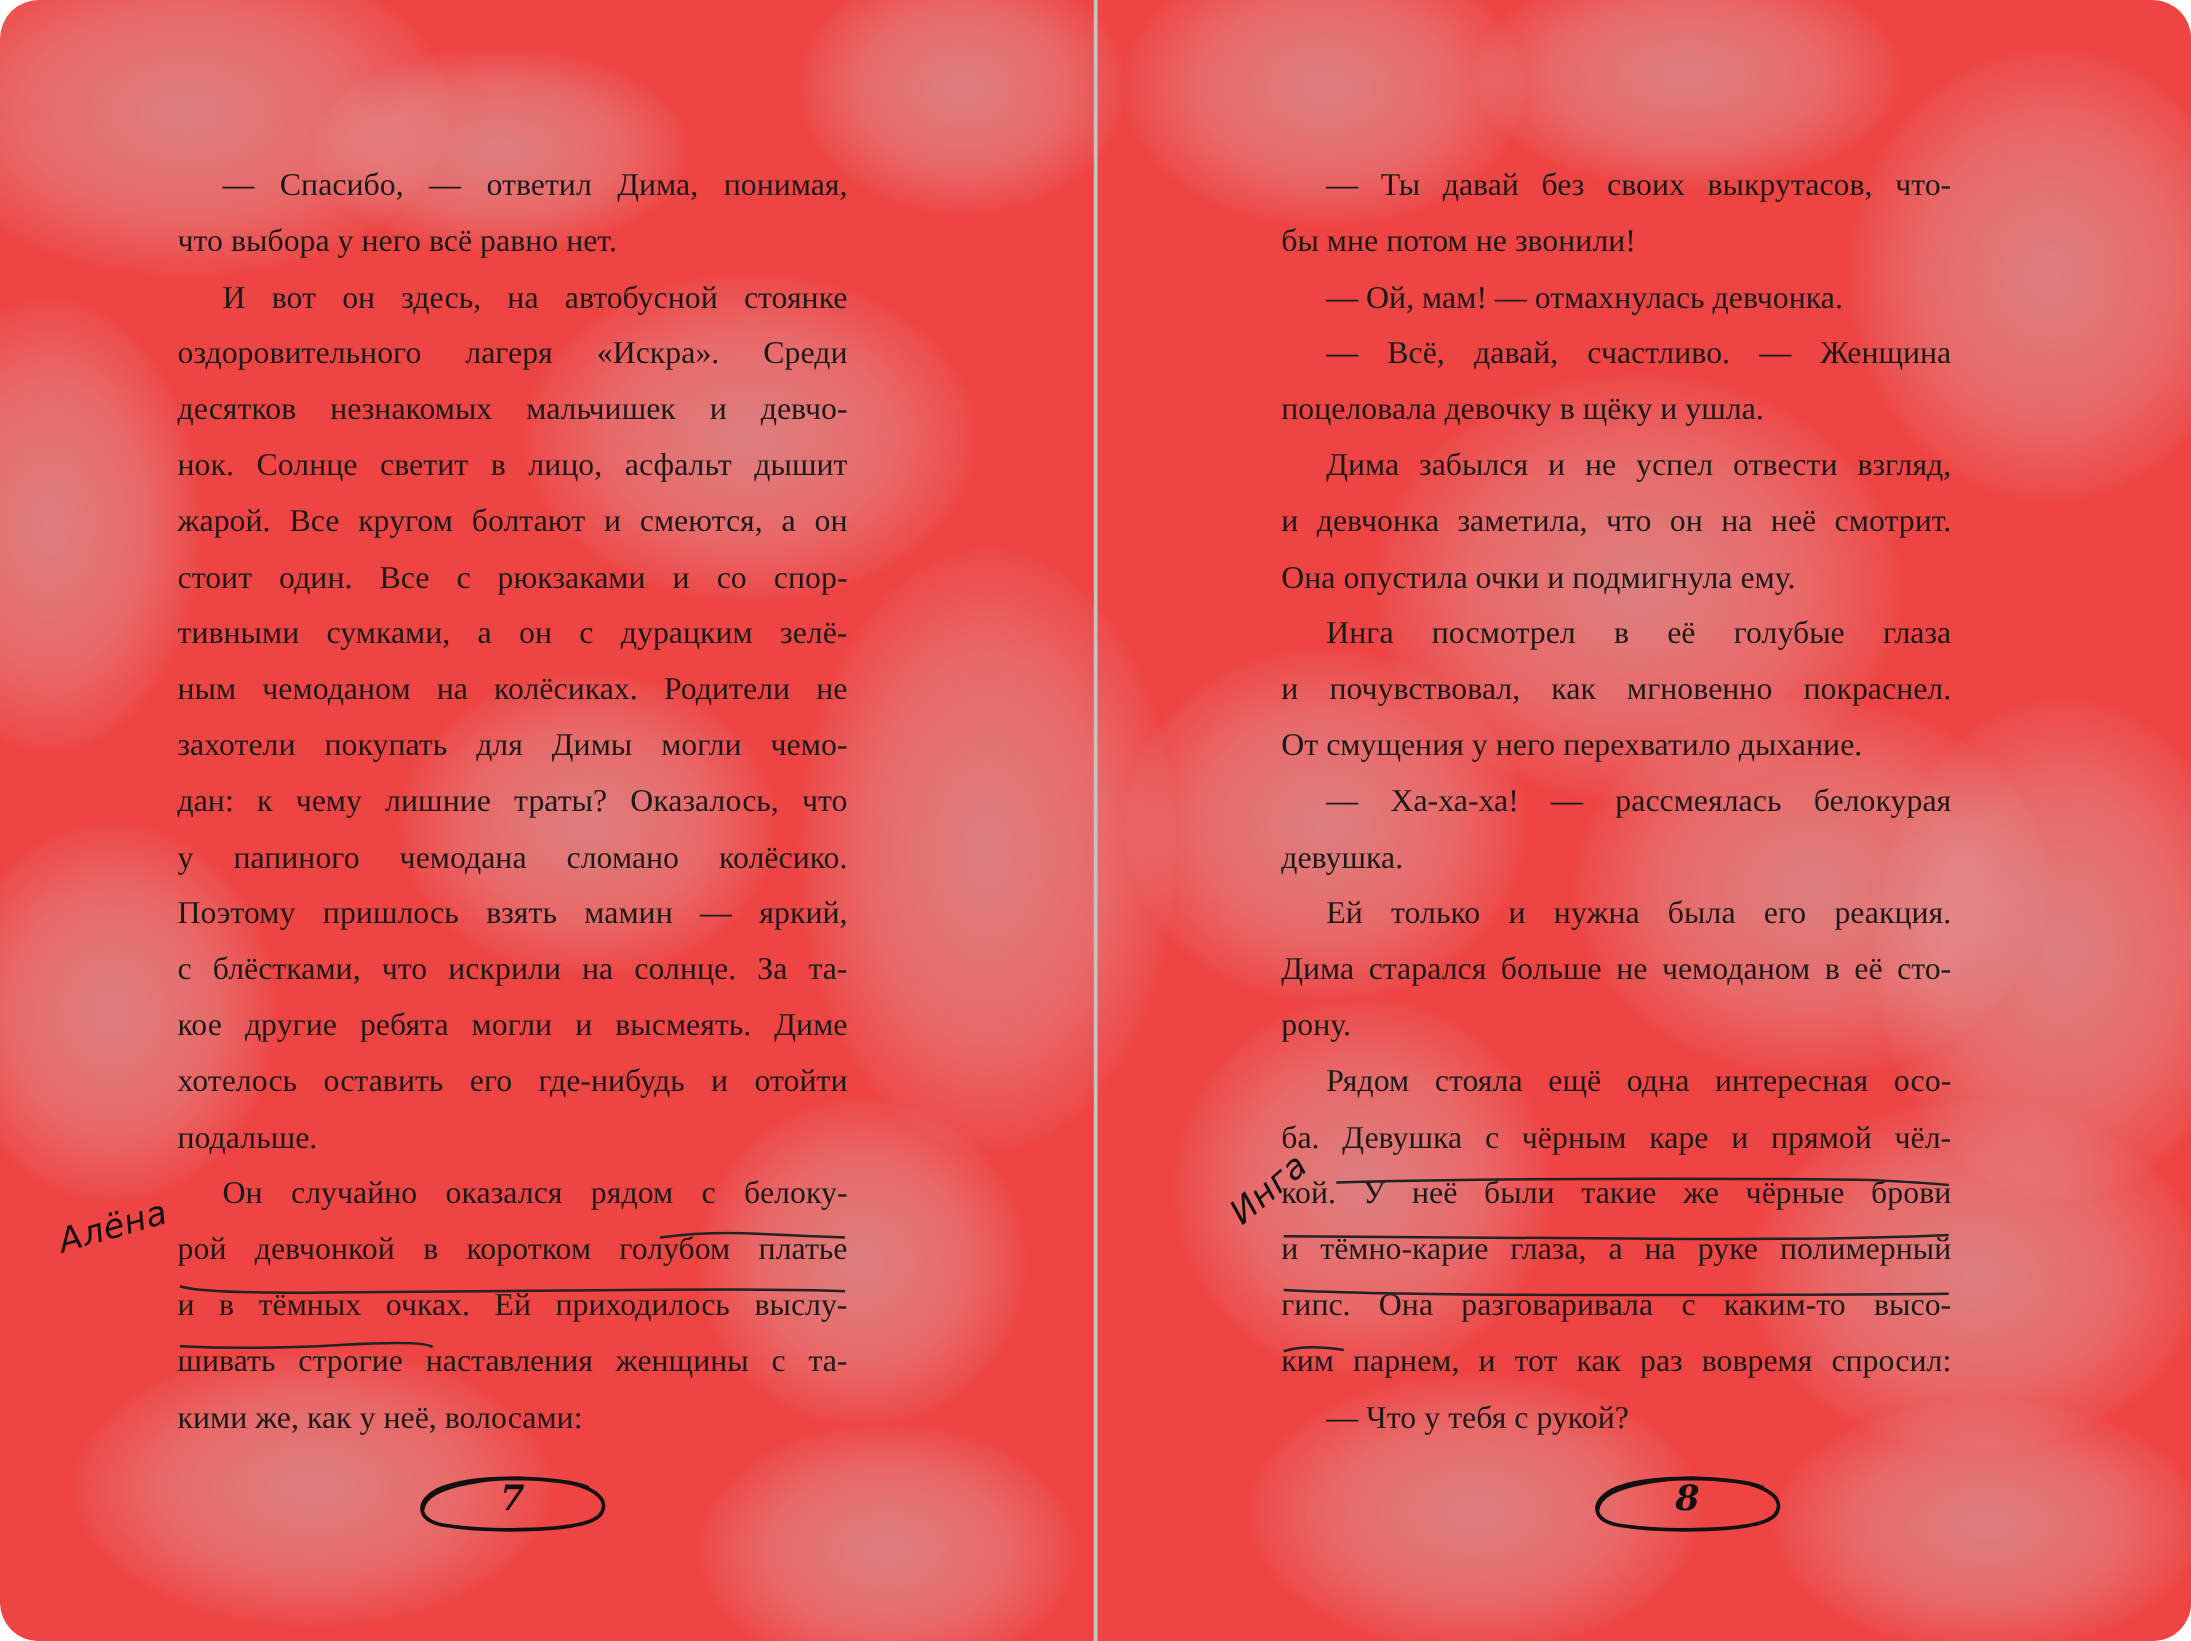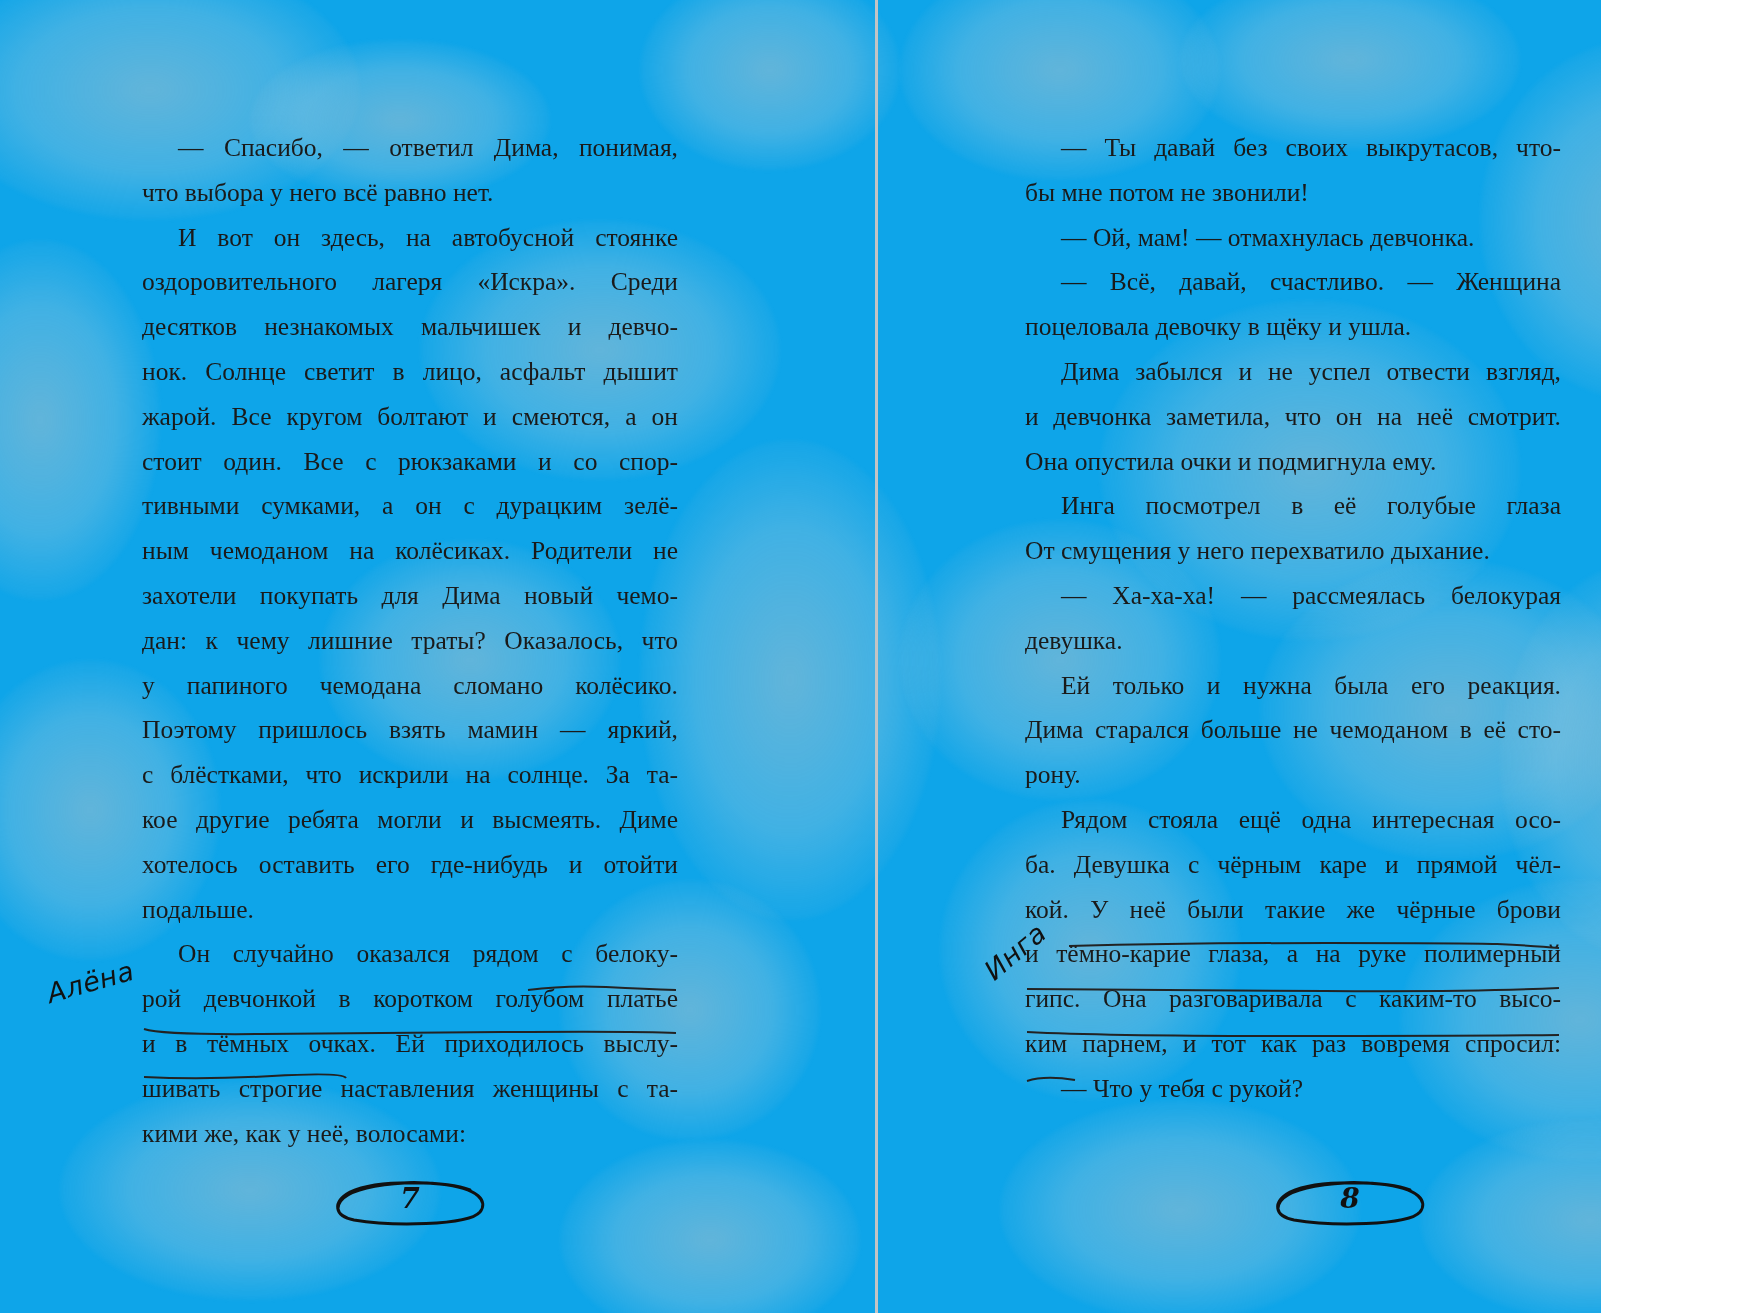--- a/index.html
+++ b/index.html
@@ -5,24 +5,25 @@
     html, body {
       margin: 0;
       padding: 0;
       width: 1753px;
       height: 1313px;
       overflow: hidden;
       background: #ffffff;
     }
     .spread {
       position: relative;
-      width: 1601px;
+      width: 1753px;
       height: 1313px;
-      background: #0ea5e9;
+      background: #ef4444;
       overflow: hidden;
+      border-radius: 31px;
     }
     
     .texture {
       position: absolute;
       inset: 0;
       pointer-events: none;
     }
     .blot {
       position: absolute;
       border-radius: 50%;
@@ -158,21 +159,21 @@
     <div class="line indent">— Спасибо, — ответил Дима, понимая,</div>
     <div class="line last">что выбора у него всё равно нет.</div>
     <div class="line indent">И вот он здесь, на автобусной стоянке</div>
     <div class="line">оздоровительного лагеря «Искра». Среди</div>
     <div class="line">десятков незнакомых мальчишек и девчо-</div>
     <div class="line">нок. Солнце светит в лицо, асфальт дышит</div>
     <div class="line">жарой. Все кругом болтают и смеются, а он</div>
     <div class="line">стоит один. Все с рюкзаками и со спор-</div>
     <div class="line">тивными сумками, а он с дурацким зелё-</div>
     <div class="line">ным чемоданом на колёсиках. Родители не</div>
-    <div class="line">захотели покупать для Дима новый чемо-</div>
+    <div class="line">захотели покупать для Димы могли чемо-</div>
     <div class="line">дан: к чему лишние траты? Оказалось, что</div>
     <div class="line">у папиного чемодана сломано колёсико.</div>
     <div class="line">Поэтому пришлось взять мамин — яркий,</div>
     <div class="line">с блёстками, что искрили на солнце. За та-</div>
     <div class="line">кое другие ребята могли и высмеять. Диме</div>
     <div class="line">хотелось оставить его где-нибудь и отойти</div>
     <div class="line last">подальше.</div>
 
     <div class="line indent"><span>Он случайно оказался рядом с </span><span class="ul">белоку-</span></div>
     <div class="line">рой девчонкой в коротком голубом платье</div>
@@ -209,20 +210,21 @@
   <div class="page page-right">
     <div class="line indent">— Ты давай без своих выкрутасов, что-</div>
     <div class="line last">бы мне потом не звонили!</div>
     <div class="line indent last">— Ой, мам! — отмахнулась девчонка.</div>
     <div class="line indent">— Всё, давай, счастливо. — Женщина</div>
     <div class="line last">поцеловала девочку в щёку и ушла.</div>
     <div class="line indent">Дима забылся и не успел отвести взгляд,</div>
     <div class="line">и девчонка заметила, что он на неё смотрит.</div>
     <div class="line last">Она опустила очки и подмигнула ему.</div>
     <div class="line indent">Инга посмотрел в её голубые глаза</div>
+    <div class="line">и почувствовал, как мгновенно покраснел.</div>
     <div class="line last">От смущения у него перехватило дыхание.</div>
     <div class="line indent">— Ха-ха-ха! — рассмеялась белокурая</div>
     <div class="line last">девушка.</div>
     <div class="line indent">Ей только и нужна была его реакция.</div>
     <div class="line">Дима старался больше не чемоданом в её сто-</div>
     <div class="line last">рону.</div>
     <div class="line indent">Рядом стояла ещё одна интересная осо-</div>
 
     <div class="line"><span>ба. </span><span class="ul">Девушка с чёрным каре и прямой чёл-</span></div>
     <div class="line">кой. У неё были такие же чёрные брови</div>

